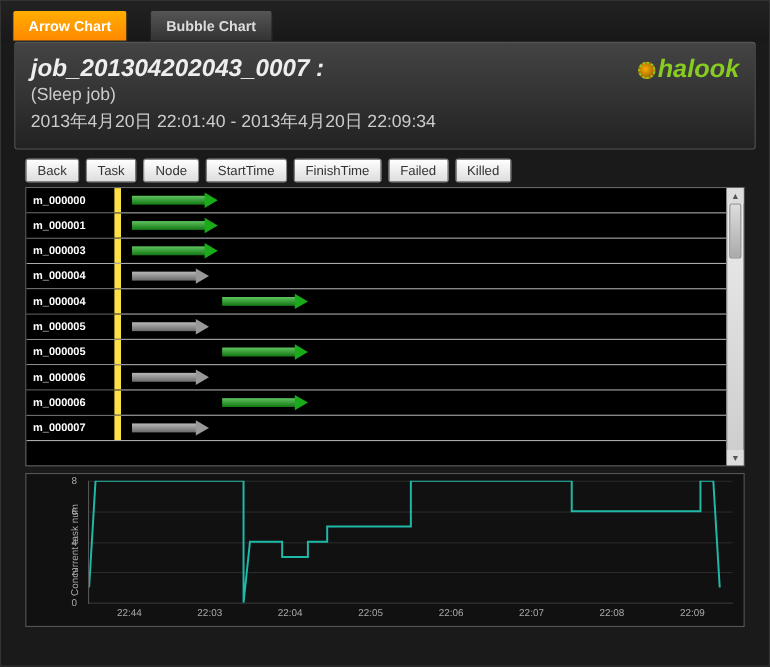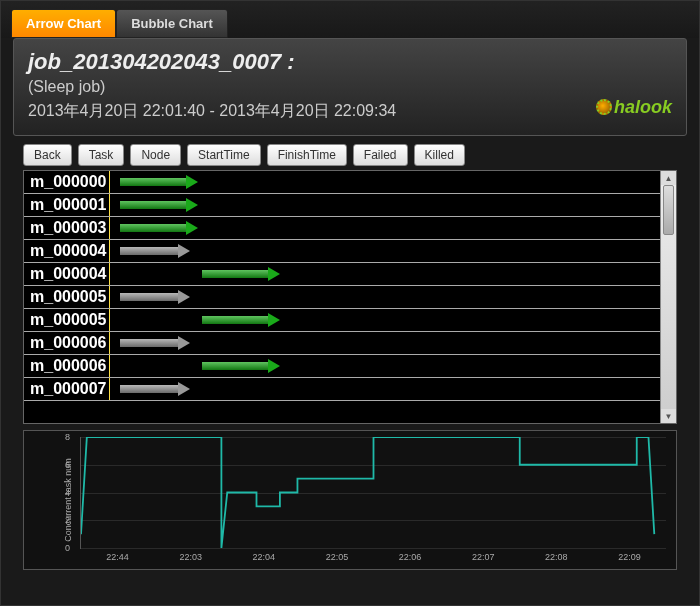--- a/index.html
+++ b/index.html
@@ -8,21 +8,21 @@
     background: #1a1a1a;
     font-family: Arial, sans-serif;
     color: #fff;
     overflow: hidden;
     position: relative;
     border: 1px solid #333;
   }
   .tabs {
     display: flex;
     padding: 8px 10px 0 10px;
-    gap: 0;
+    gap: 20px;
     background: linear-gradient(#222, #181818);
   }
   .tab {
     padding: 6px 14px;
     font-size: 13px;
     font-weight: bold;
     border-radius: 3px 3px 0 0;
     cursor: pointer;
     background: linear-gradient(#555, #333);
     color: #ddd;
@@ -47,24 +47,23 @@
     color: #eee;
   }
   .job-sub {
     font-size: 16px;
     color: #ccc;
     line-height: 1.5;
   }
   .logo {
     position: absolute;
     right: 14px; top: 10px;
-    font-size: 18px;
+    font-size: 23px;
     font-weight: bold;
     font-style: italic;
-    margin-top: 48px;
   }
   .logo .h { color: #88cc22; }
   .logo-icon {
     display: inline-block;
     width: 16px; height: 16px;
     border-radius: 50%;
     background: radial-gradient(circle at 40% 40%, #ffae00, #885500);
     border: 2px dotted #88cc22;
     vertical-align: -2px;
     margin-right: 2px;
@@ -98,24 +97,24 @@
   }
   .row {
     height: 23px;
     border-bottom: 1px solid #aaa;
     position: relative;
     display: flex;
     align-items: center;
   }
   .row-label {
     width: 86px;
-    font-size: 16px;
+    font-size: 10px;
     color: #fff;
     padding-left: 6px;
-    border-right: 1px solid #fde047;
+    border-right: 6px solid #fde047;
     height: 100%;
     display: flex;
     align-items: center;
     background: #000;
     position: relative;
     z-index: 2;
     font-weight: bold;
   }
   .arrow {
     position: absolute;

